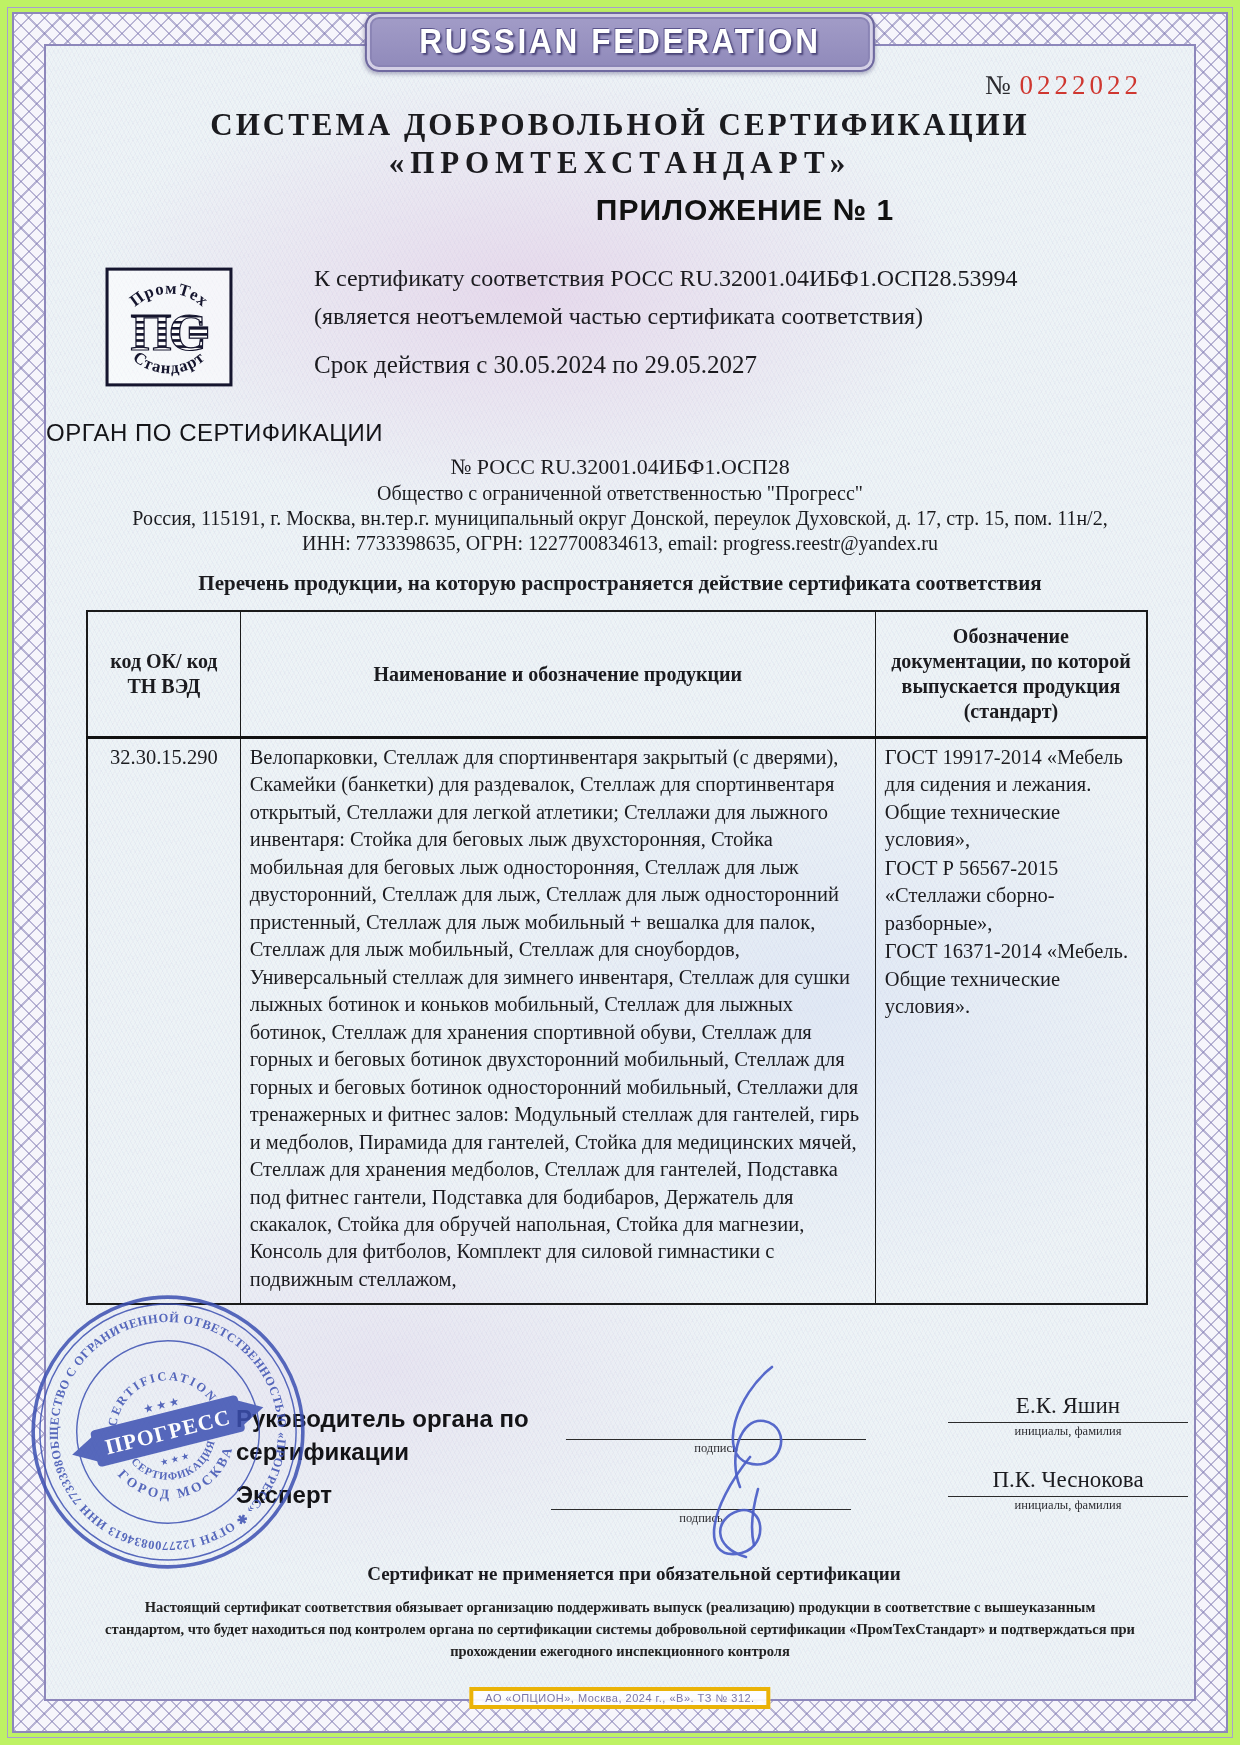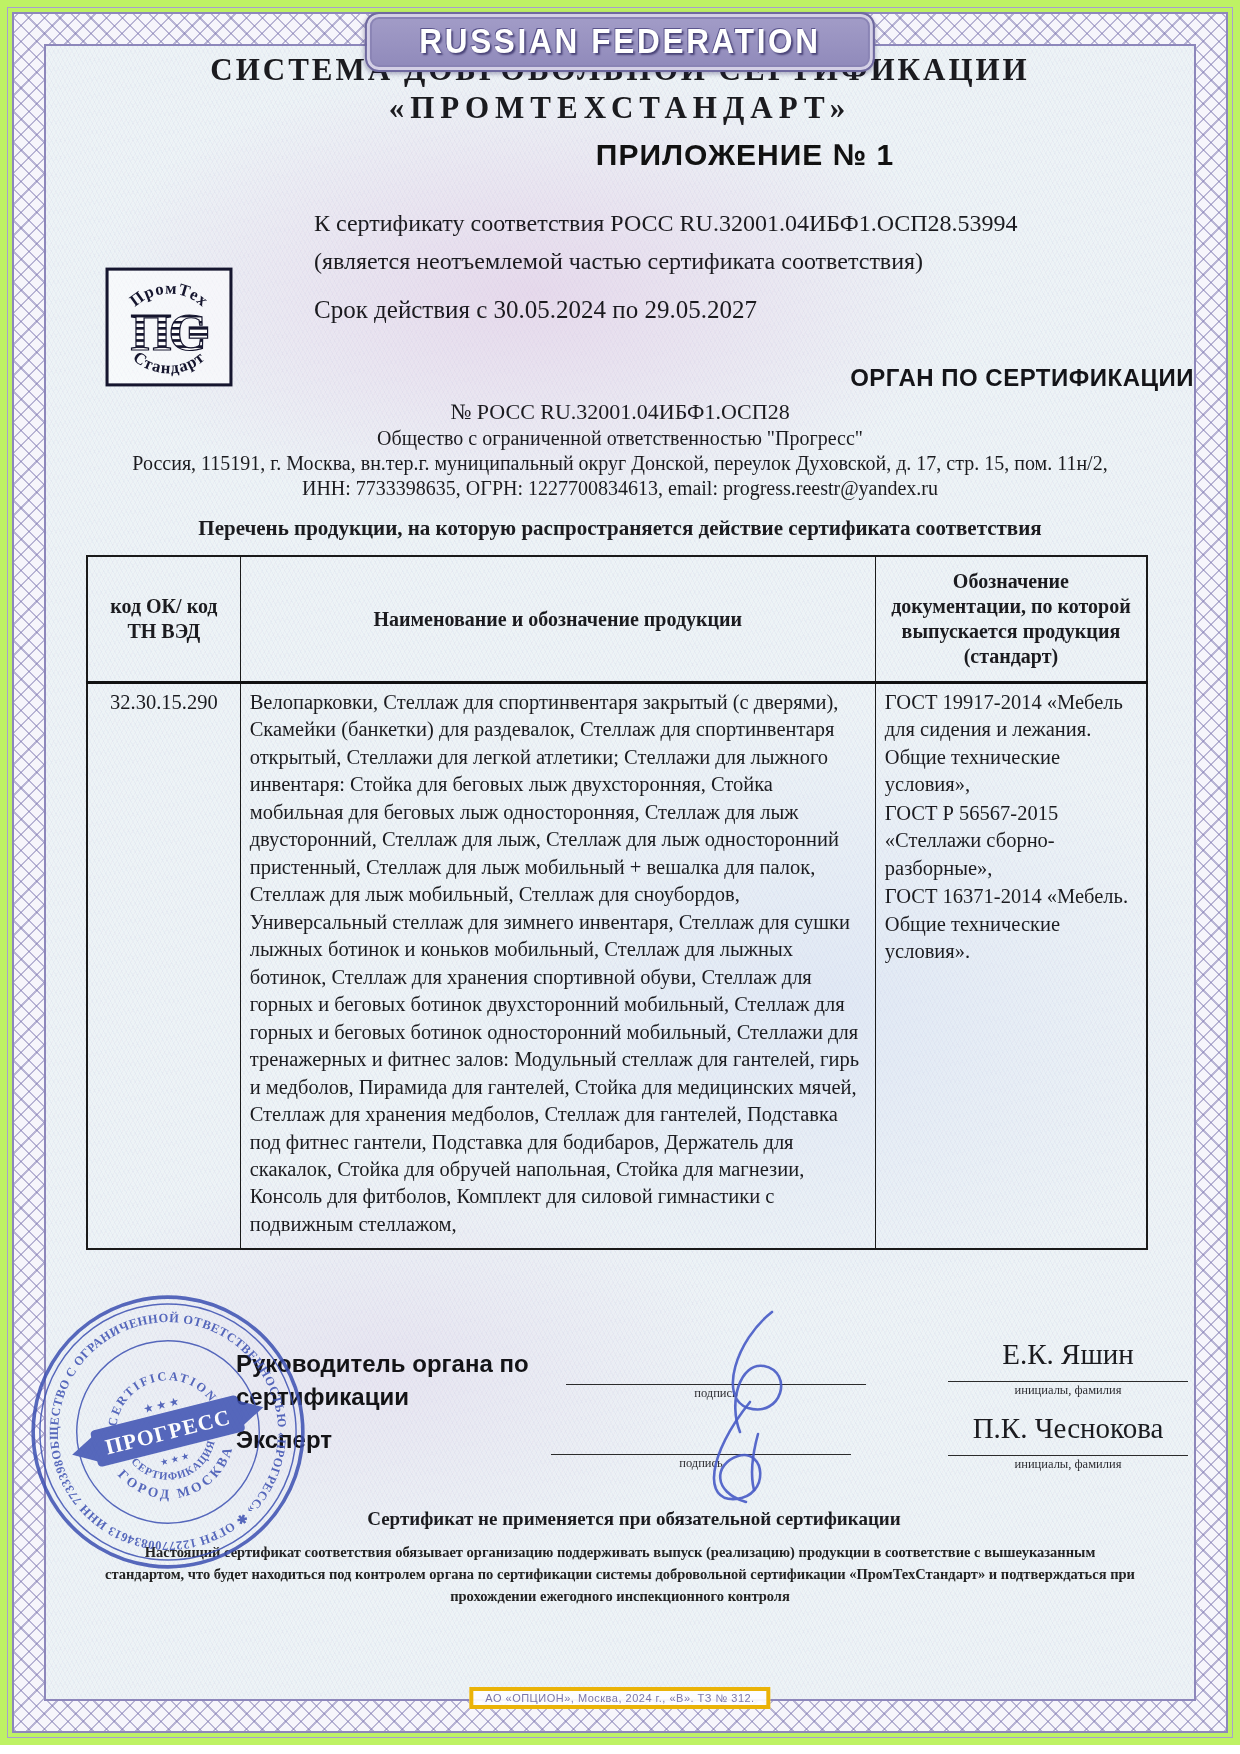--- a/index.html
+++ b/index.html
@@ -38,22 +38,22 @@
   .title2{margin-top:2px;text-align:center;font-weight:bold;font-size:31px;letter-spacing:6px;}
   .reg-line{margin-top:6px;text-align:center;font-weight:bold;font-size:18.5px;}
   .agency-line{margin-top:1px;text-align:center;font-weight:bold;font-size:21px;}
   .appendix{margin-top:12px;padding-left:250px;text-align:center;
     font-family:"Liberation Sans",sans-serif;font-weight:bold;font-size:30px;letter-spacing:1px;color:#111;}
 
   .tocert{margin:36px 70px 0 268px;font-size:24px;line-height:1.25;}
   .tocert .l2{margin-top:8px;}
   .validity{margin:20px 0 0 268px;font-size:25px;}
 
-  .org-heading{margin-top:40px;text-align:right;font-family:"Liberation Sans",sans-serif;
-    font-weight:bold;font-size:24px;letter-spacing:.5px;color:#141418;}
+  .org-heading{margin-top:40px;text-align:left;font-family:"Liberation Sans",sans-serif;
+    font-weight:normal;font-size:24px;letter-spacing:.5px;color:#141418;}
   .org-number{margin-top:7px;text-align:center;font-size:22px;}
   .org-line{margin-top:2px;text-align:center;font-size:20px;}
 
   .products-heading{margin-top:16px;text-align:center;font-weight:bold;font-size:21px;}
 
   table.products{margin:14px 0 0 40px;width:1062px;border-collapse:collapse;table-layout:fixed;}
   table.products th, table.products td{border:1.6px solid #1a1a1a;}
   table.products{border:2.4px solid #1a1a1a;}
   table.products th{font-weight:bold;font-size:20px;padding:12px 10px;vertical-align:middle;line-height:1.25;
     border-bottom:3px solid #111;}
@@ -68,21 +68,21 @@
   .sig-section{position:relative;height:200px;margin-top:56px;}
   .sig-role{position:absolute;left:190px;width:310px;
     font-family:"Liberation Sans",sans-serif;font-weight:bold;font-size:24px;line-height:1.35;color:#131316;}
   .role-head{top:42px;}
   .role-expert{top:118px;}
   .sig-line{position:absolute;width:300px;border-top:1.8px solid #2b2b2b;text-align:center;}
   .sig-line .cap{display:block;margin-top:1px;font-size:12.5px;color:#2e2e33;}
   .line-head{left:520px;top:78px;}
   .line-expert{left:505px;top:148px;}
   .sig-name{position:absolute;width:240px;text-align:center;}
-  .sig-name .nm{display:block;font-size:29px;border-bottom:1.8px solid #2b2b2b;padding-bottom:10px;}
+  .sig-name .nm{display:block;font-size:23px;border-bottom:1.8px solid #2b2b2b;padding-bottom:3px;}
   .sig-name .cap{display:block;margin-top:1px;font-size:12.5px;color:#2e2e33;}
   .name-head{left:902px;top:32px;}
   .name-expert{left:902px;top:106px;}
   .flourish{position:absolute;inset:0;pointer-events:none;}
   .flourish path{fill:none;stroke:var(--signature-blue,#4a5dc7);stroke-width:2.6;stroke-linecap:round;opacity:.92;}
 
   .note{margin-top:2px;text-align:center;font-weight:bold;font-size:19px;padding-left:28px;}
   .disclaimer{margin:12px 58px 0;text-align:center;font-weight:bold;font-size:14.5px;line-height:1.5;color:#222;}
 
   .print-line{position:absolute;left:50%;bottom:36px;transform:translateX(-50%);
@@ -102,20 +102,24 @@
 <div class="page">
   <div class="outerline"></div>
   <div class="band"></div>
 
   <div class="banner-badge">
     <span>RUSSIAN FEDERATION</span>
   </div>
 
   <div class="inner">
 
+    <div class="cert-number">
+      <span>№</span>
+      <span class="red">0222022</span>
+    </div>
 
     <div class="title1">СИСТЕМА ДОБРОВОЛЬНОЙ СЕРТИФИКАЦИИ</div>
     <div class="title2">«ПРОМТЕХСТАНДАРТ»</div>
     <div class="appendix">ПРИЛОЖЕНИЕ № 1</div>
 
     <div class="tocert">
       <div>К сертификату соответствия РОСС RU.32001.04ИБФ1.ОСП28.53994</div>
       <div class="l2">(является неотъемлемой частью сертификата соответствия)</div>
     </div>
 

